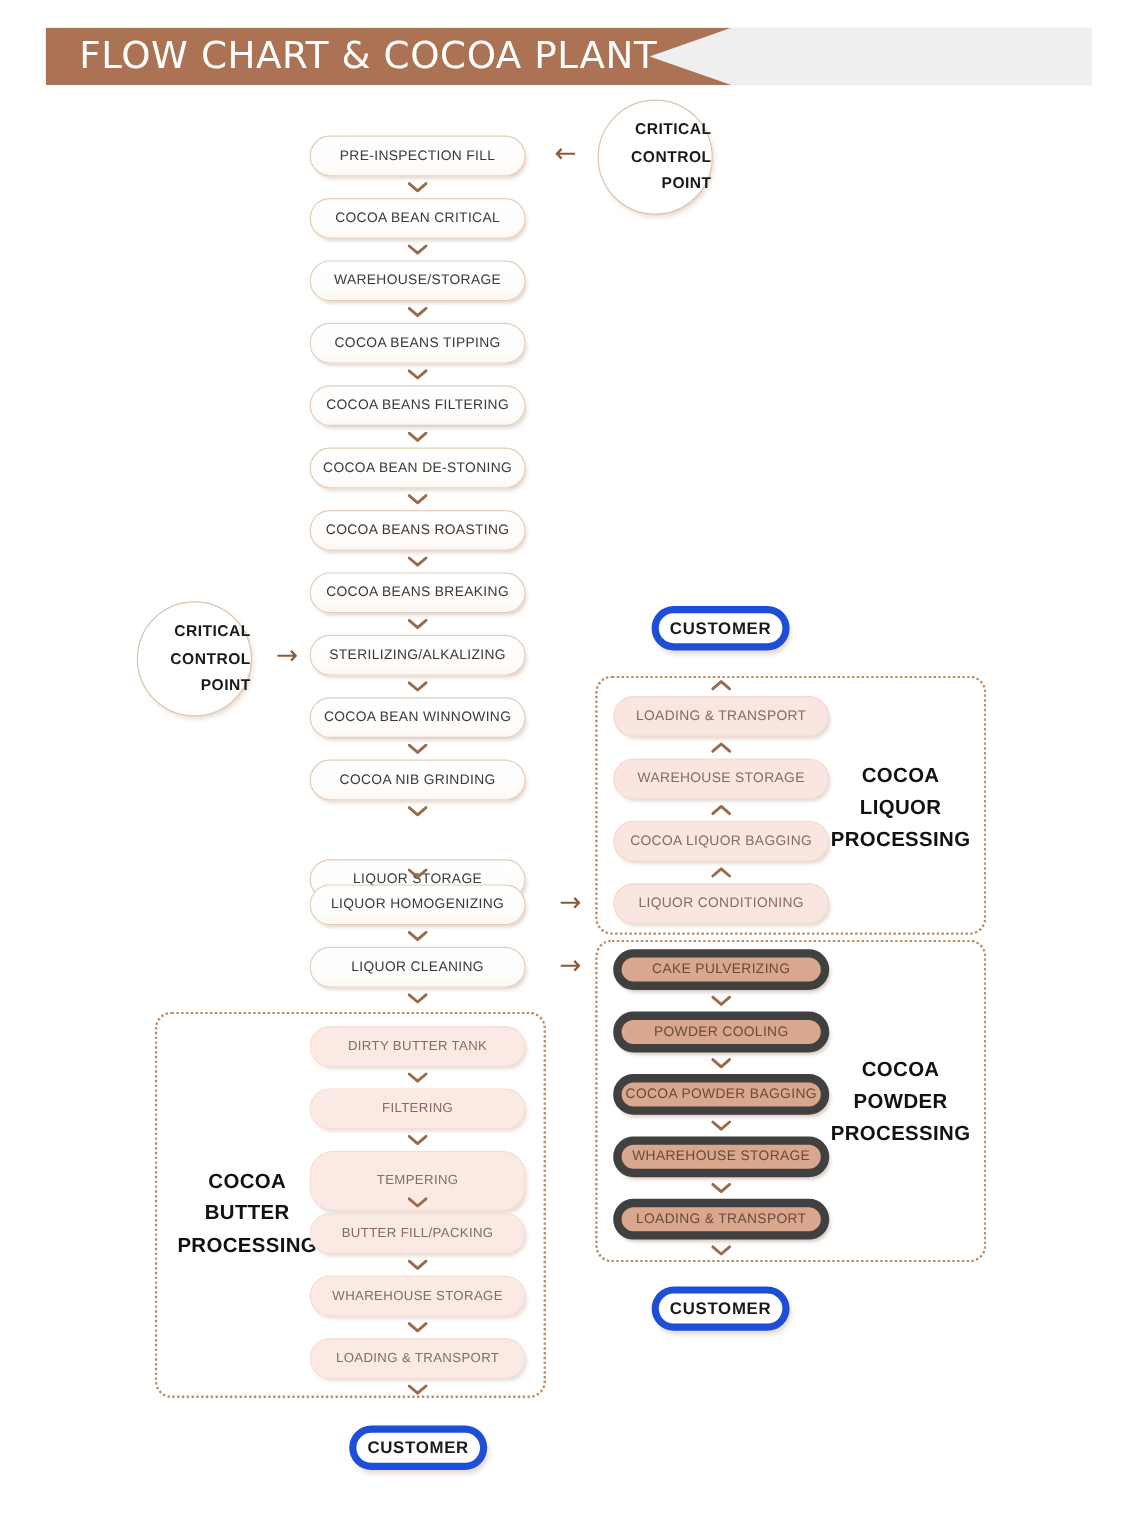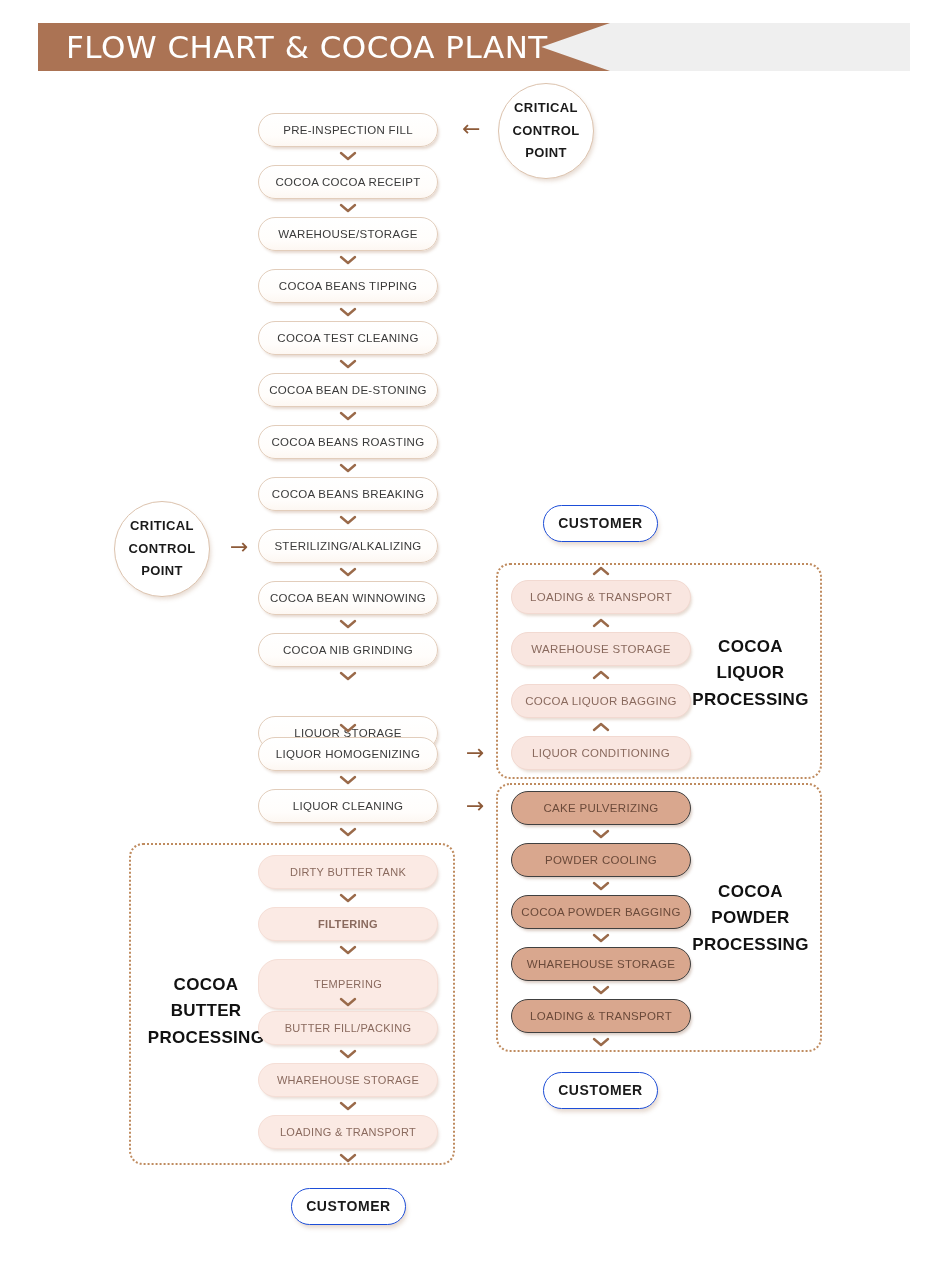--- a/index.html
+++ b/index.html
@@ -79,49 +79,49 @@
   .pill.lightpink {
     background: #fbeae4;
     border: 1px solid #f5ded6;
     color: #8a6a5e;
     font-size: 11px;
     letter-spacing: 0.3px;
     box-shadow: 2px 3px 3px -1px rgba(168,125,95,0.25);
   }
   .pill.tan {
     background: #d9a78e;
-    border: 1px solid #404040;
+    border: 7px solid #404040;
     color: #6b4a3a;
     font-size: 11.5px;
     letter-spacing: 0.3px;
     box-shadow: 2px 3px 3px -1px rgba(140,95,70,0.32);
   }
   .pill.customer {
     background: #ffffff;
-    border: 1px solid #1d4ed8;
+    border: 6px solid #1d4ed8;
     color: #1a1a1a;
     font-size: 14px;
     font-weight: bold;
     letter-spacing: 0.6px;
     border-radius: 24px;
     box-shadow: 2px 4px 4px -1px rgba(168,125,95,0.30);
   }
 
   
   .ccp {
     position: absolute;
     box-sizing: border-box;
     width: 96px;
     height: 96px;
     border-radius: 50%;
     background: #ffffff;
     border: 1px solid #dcc3ae;
     display: flex;
     flex-direction: column;
-    align-items: center;
+    align-items: flex-end;
     justify-content: center;
     color: #1a1a1a;
     font-size: 13px;
     font-weight: bold;
     letter-spacing: 0.4px;
     line-height: 1.75;
     box-shadow: 2px 3px 4px -1px rgba(168,125,95,0.28);
   }
 
   
@@ -179,30 +179,30 @@
   <span>CONTROL</span>
   <span>POINT</span>
 </div>
 <div class="harrow" id="arrow-ccp-left" style="left:230px; top:536px;">→</div>
 
 <div id="main-flow">
     <div class="pill white" style="left: 258px; top: 113px; width: 180px; height: 34px;">
       <span>PRE-INSPECTION FILL</span>
     </div>
     <div class="pill white" style="left: 258px; top: 165px; width: 180px; height: 34px;">
-      <span>COCOA COCOA RECEIPT</span>
+      <span>COCOA BEAN CRITICAL</span>
     </div>
     <div class="pill white" style="left: 258px; top: 217px; width: 180px; height: 34px;">
       <span>WAREHOUSE/STORAGE</span>
     </div>
     <div class="pill white" style="left: 258px; top: 269px; width: 180px; height: 34px;">
       <span>COCOA BEANS TIPPING</span>
     </div>
     <div class="pill white" style="left: 258px; top: 321px; width: 180px; height: 34px;">
-      <span>COCOA TEST CLEANING</span>
+      <span>COCOA BEANS FILTERING</span>
     </div>
     <div class="pill white" style="left: 258px; top: 373px; width: 180px; height: 34px; text-align: right;">
       <span>COCOA BEAN DE-STONING</span>
     </div>
     <div class="pill white" style="left: 258px; top: 425px; width: 180px; height: 34px;">
       <span>COCOA BEANS ROASTING</span>
     </div>
     <div class="pill white" style="left: 258px; top: 477px; width: 180px; height: 34px;">
       <span>COCOA BEANS BREAKING</span>
     </div>
@@ -393,21 +393,21 @@
 <div class="group-frame" id="butter-frame" style="left:129px; top:843px; width:326px; height:322px;"></div>
 <div class="group-label" id="butter-label" style="left:142px; top:972px; width:128px;">
   <div>COCOA</div>
   <div>BUTTER</div>
   <div>PROCESSING</div>
 </div>
 <div id="butter-flow">
     <div class="pill lightpink" style="left: 258px; top: 855px; width: 180px; height: 34px;">
       <span>DIRTY BUTTER TANK</span>
     </div>
-    <div class="pill lightpink" style="left: 258px; top: 907px; width: 180px; height: 34px; font-weight: bold;">
+    <div class="pill lightpink" style="left: 258px; top: 907px; width: 180px; height: 34px;">
       <span>FILTERING</span>
     </div>
     <div class="pill lightpink" style="left: 258px; top: 959px; width: 180px; height: 50px;">
       <span>TEMPERING</span>
     </div>
     <div class="pill lightpink" style="left: 258px; top: 1011px; width: 180px; height: 34px;">
       <span>BUTTER FILL/PACKING</span>
     </div>
     <div class="pill lightpink" style="left: 258px; top: 1063px; width: 180px; height: 34px;">
       <span>WHAREHOUSE STORAGE</span>

